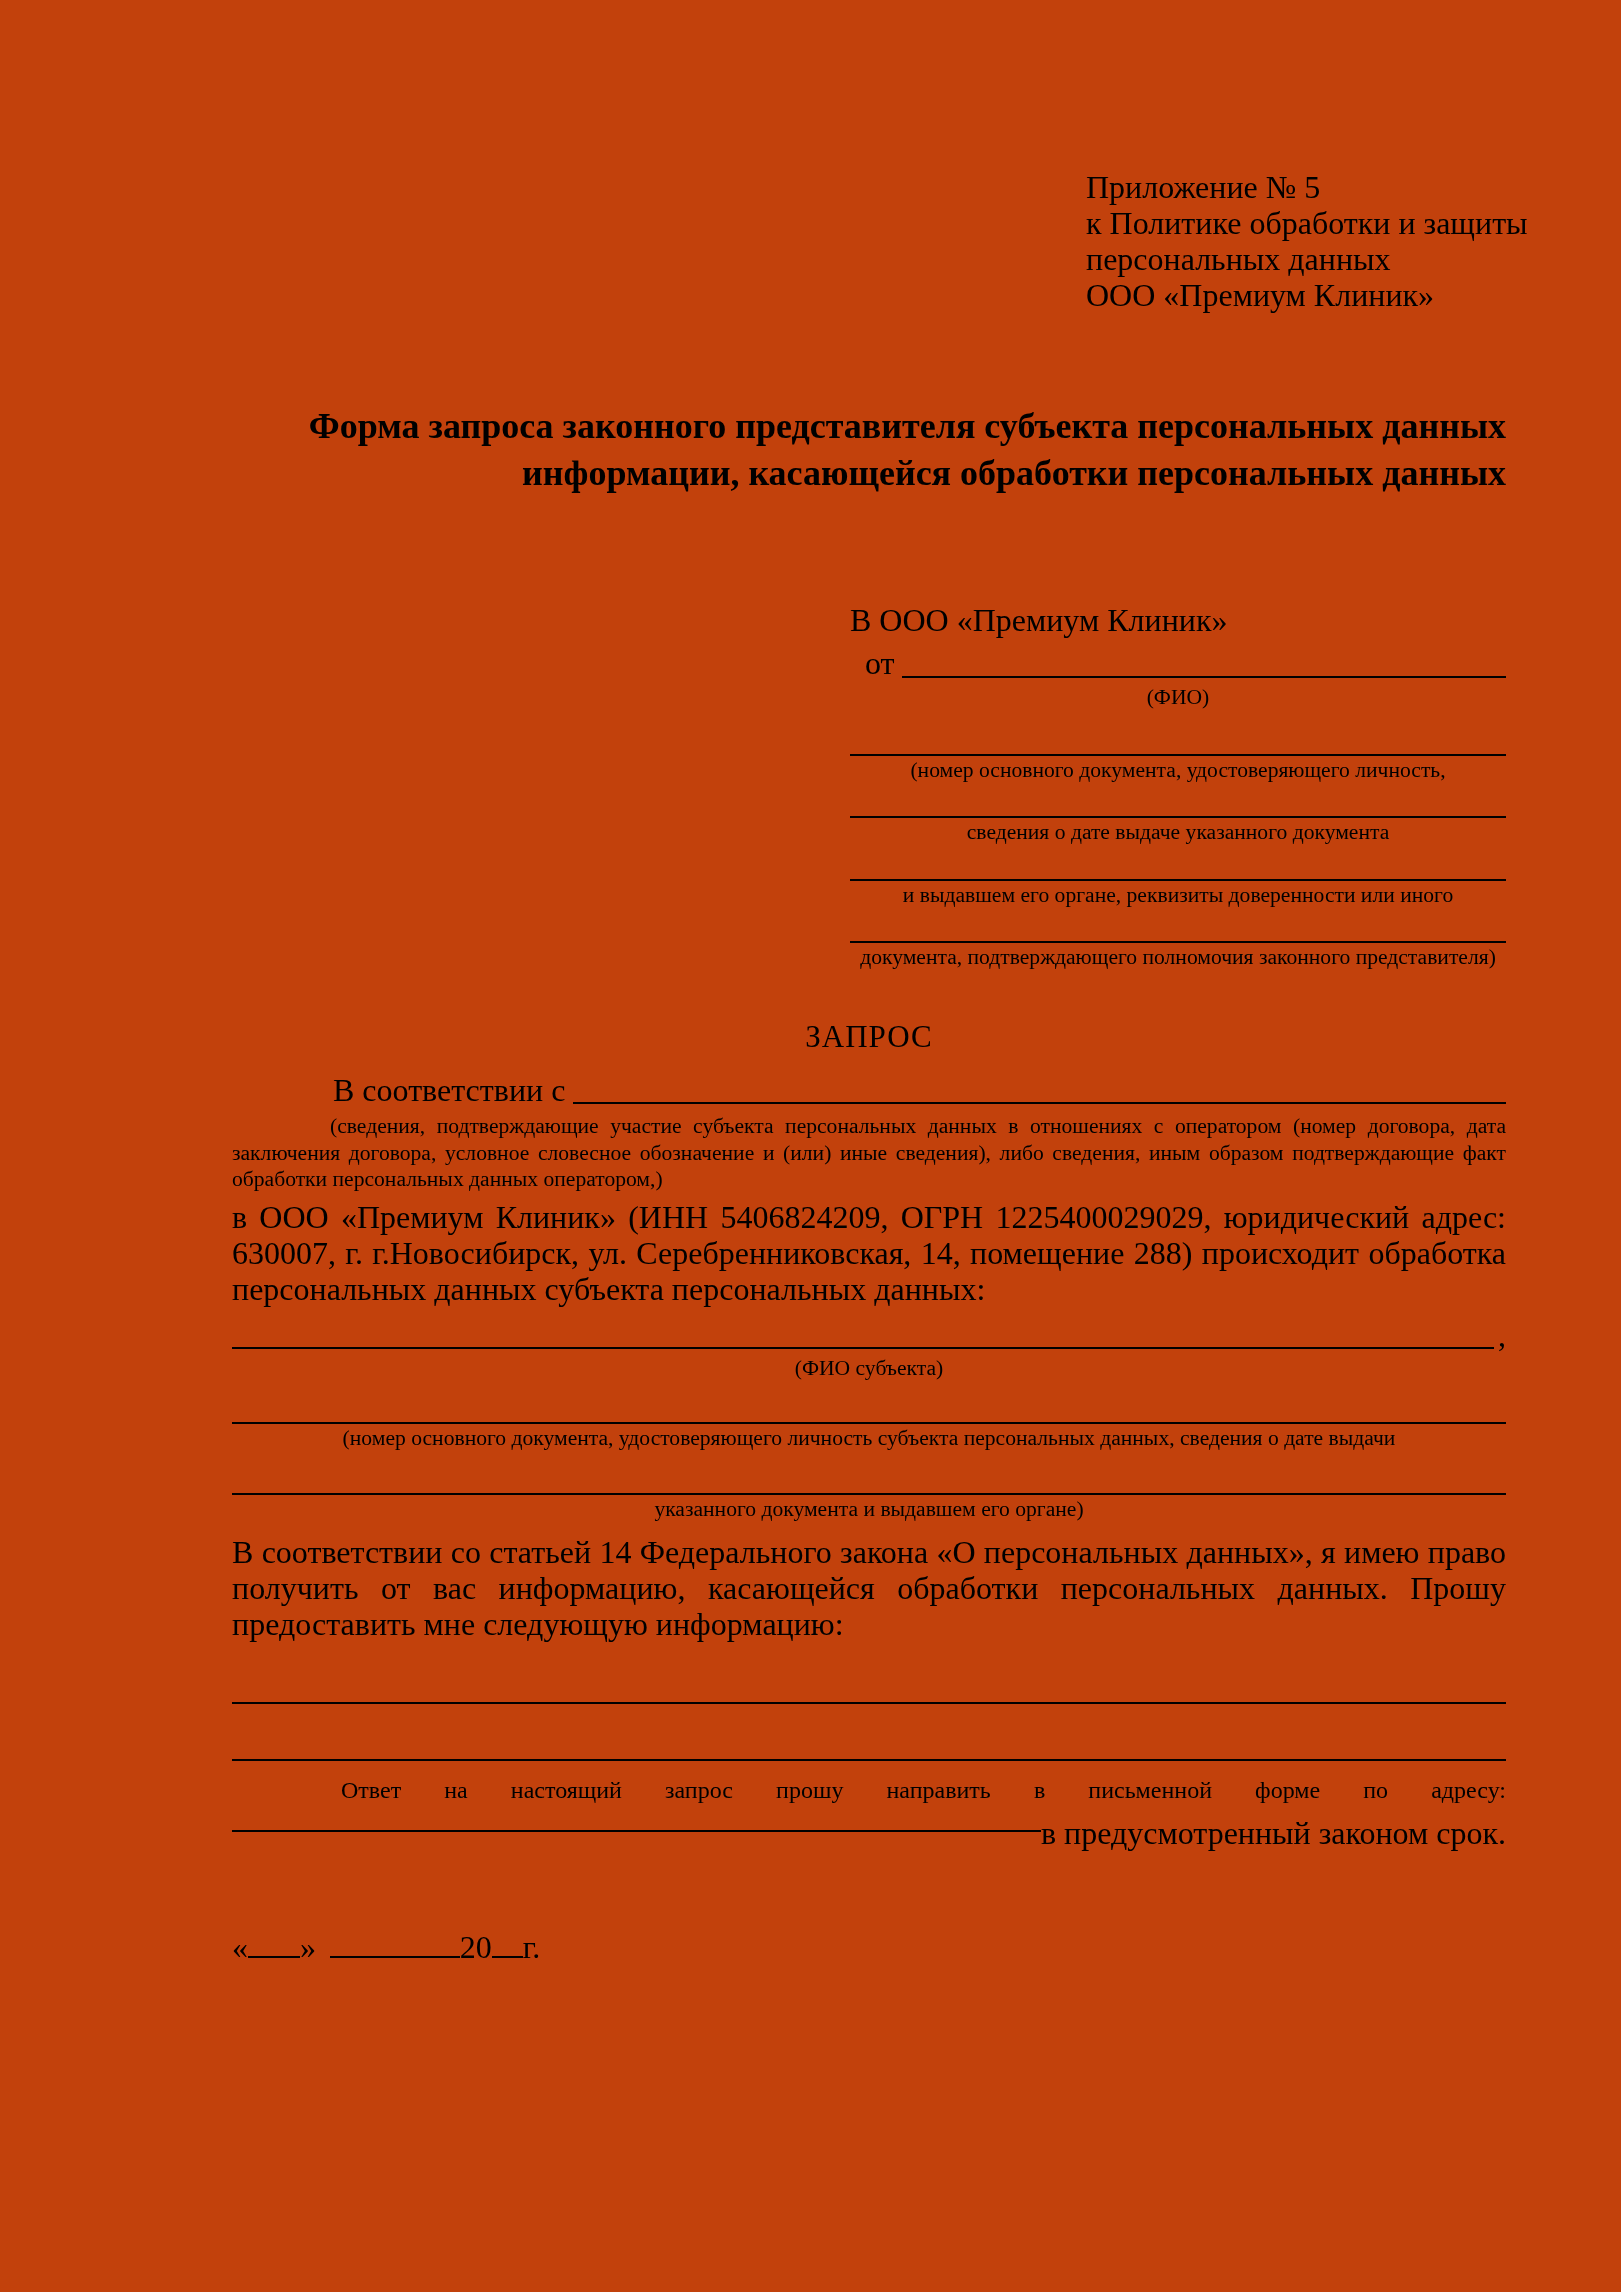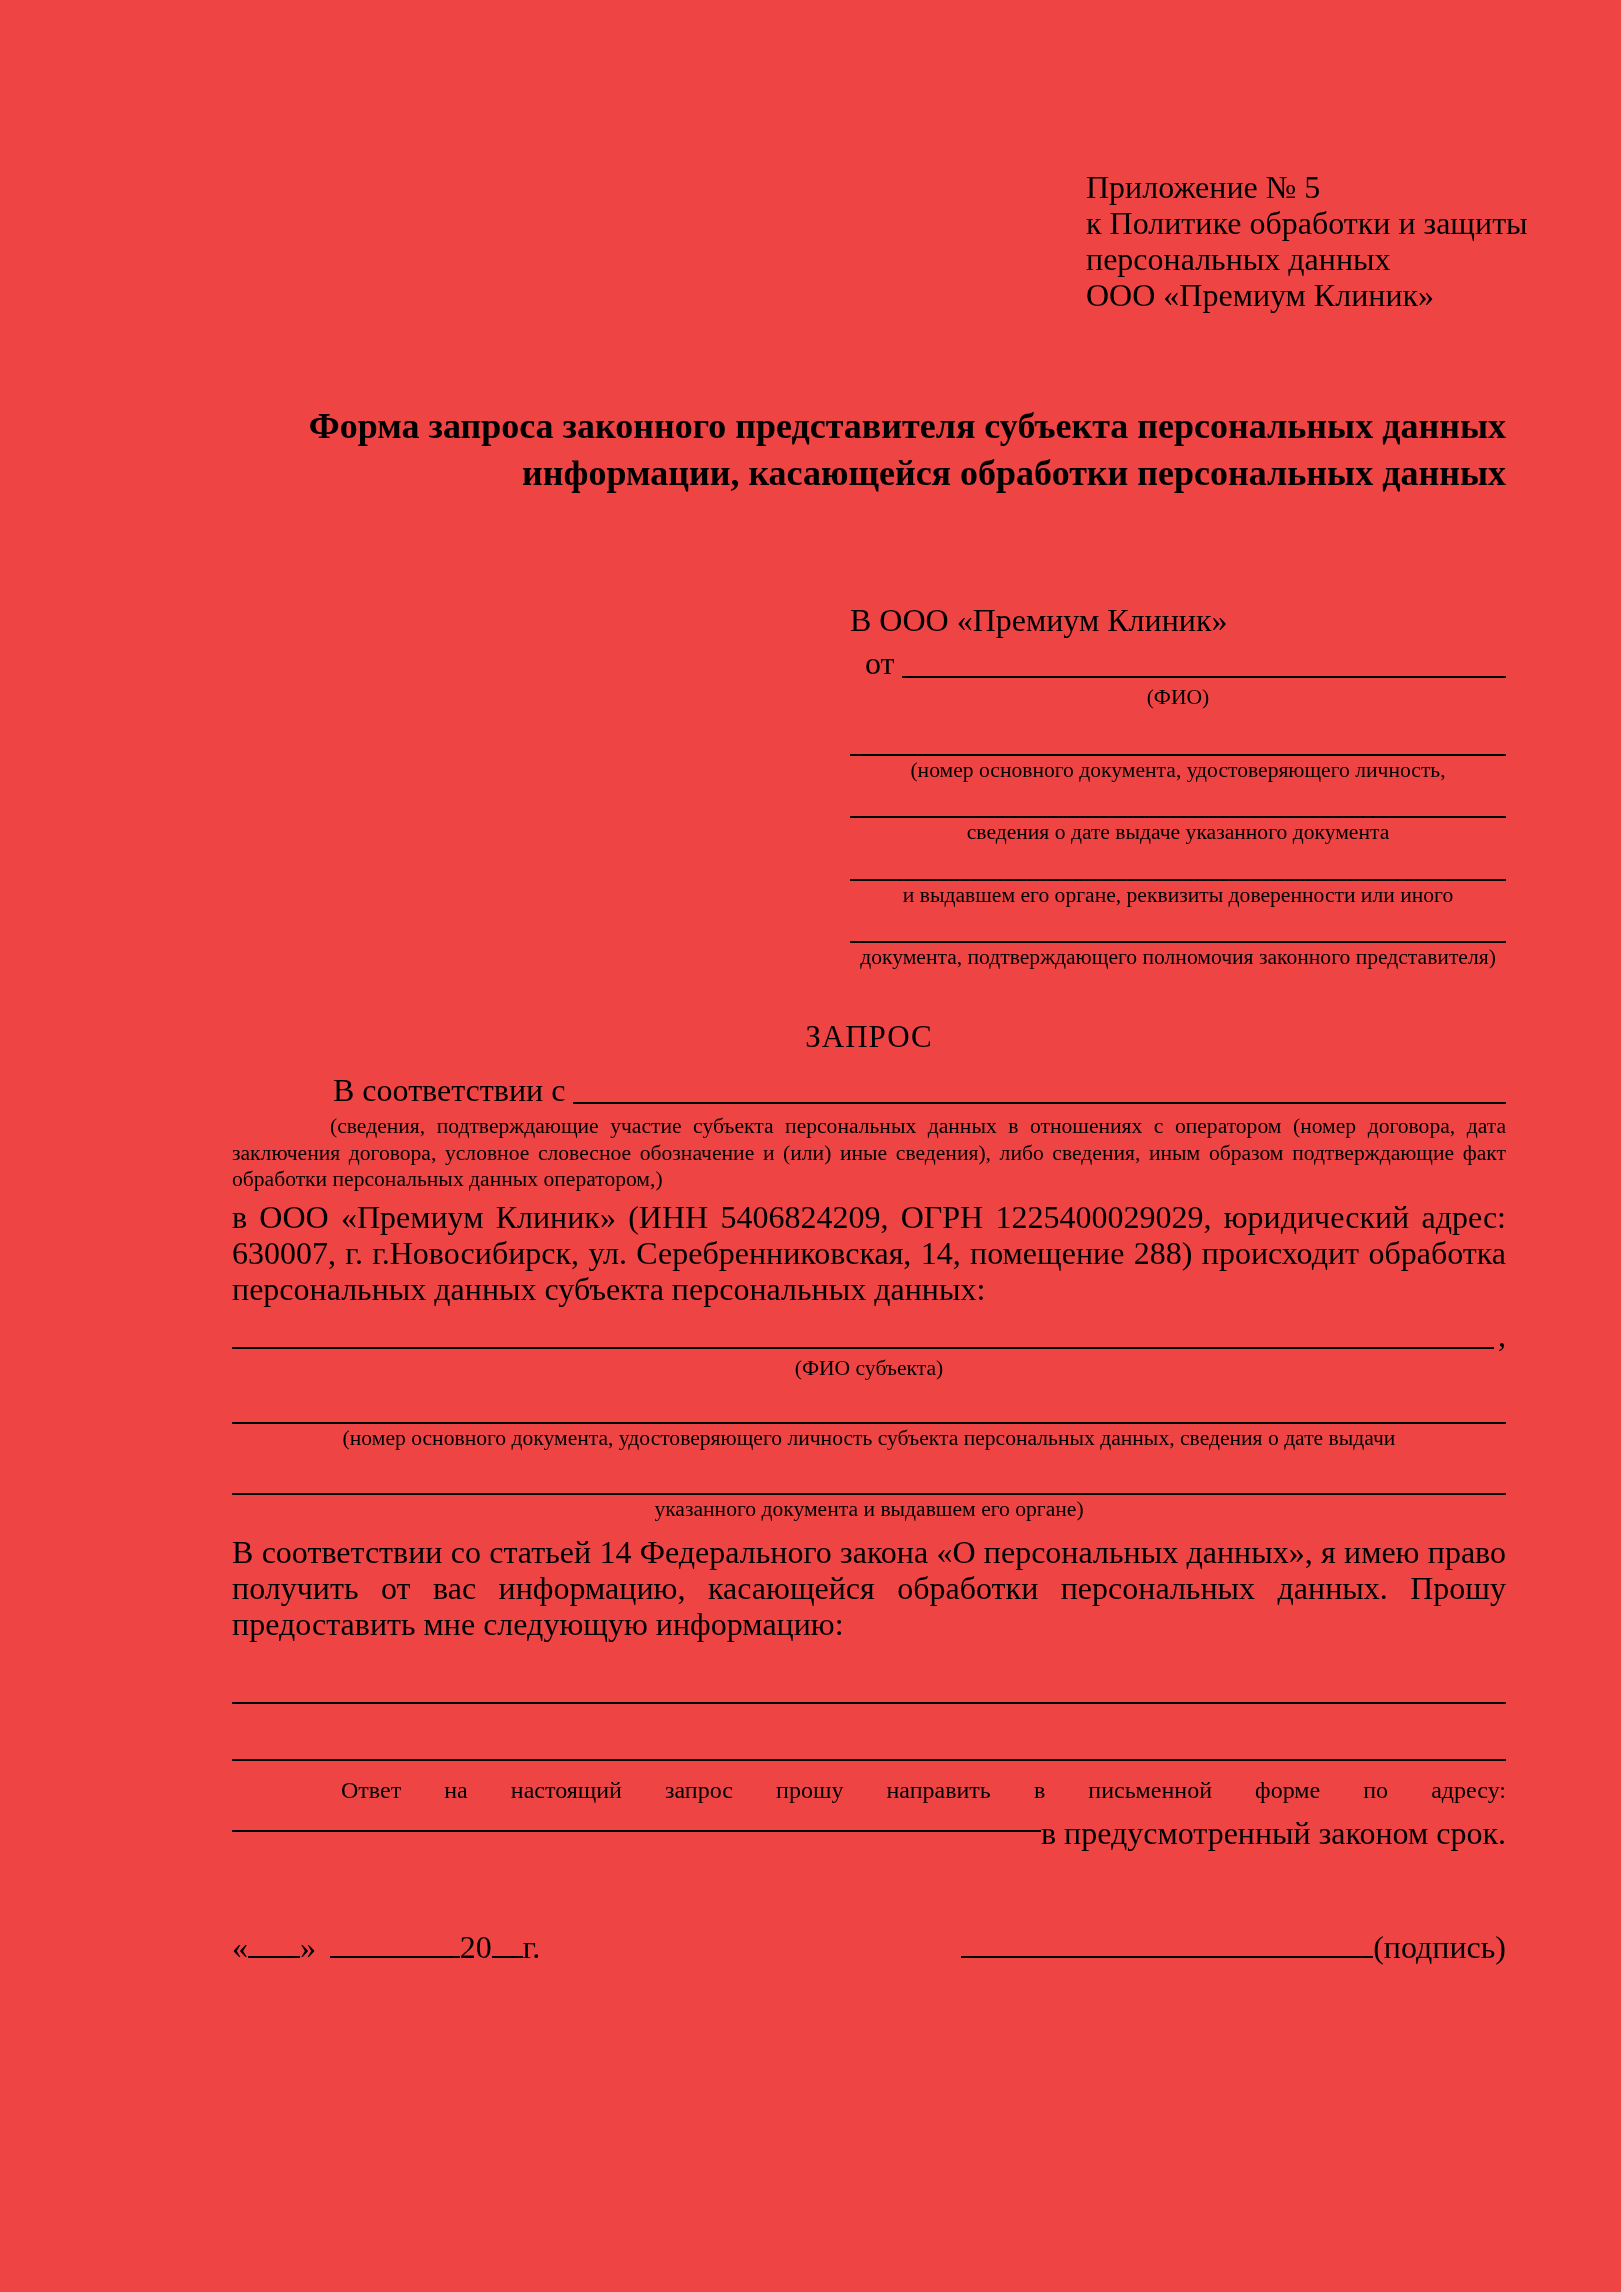--- a/index.html
+++ b/index.html
@@ -1,19 +1,19 @@
 <!DOCTYPE html>
 <html lang="ru"><head>
 <meta charset="utf-8">
 <style>
   html,body{margin:0;padding:0;background:#ffffff;}
   .page{
     position:relative;
     width:1621px;height:2293px;
-    background:#ef4444;color:#000;
+    background:#c2410c;color:#000;
     font-family:"Liberation Serif","DejaVu Serif",serif;
     overflow:hidden;
   }
   .content{
     position:absolute;left:232px;top:0;width:1274px;
   }
   
   .appendix{
     margin:169px 0 0 854px;
     font-size:32px;line-height:36px;
@@ -146,20 +146,17 @@
     <div class="reply-line1">Ответ на настоящий запрос прошу направить в письменной форме по адресу:</div>
     <div class="reply-line2">
       <span class="fill-line"></span>
       <span class="tail">в предусмотренный законом срок.</span>
     </div>
 
     <div class="footer-row">
       <div class="date-part">
         <span>«</span><span class="u u-day"></span><span>»</span><span class="u u-month"></span><span>20</span><span class="u u-year"></span><span>г.</span>
       </div>
-      <div class="sign-part">
-        <span class="u u-sign"></span><span>(подпись)</span>
-      </div>
     </div>
 
   </div>
 </div>
 
 
 </body></html>

